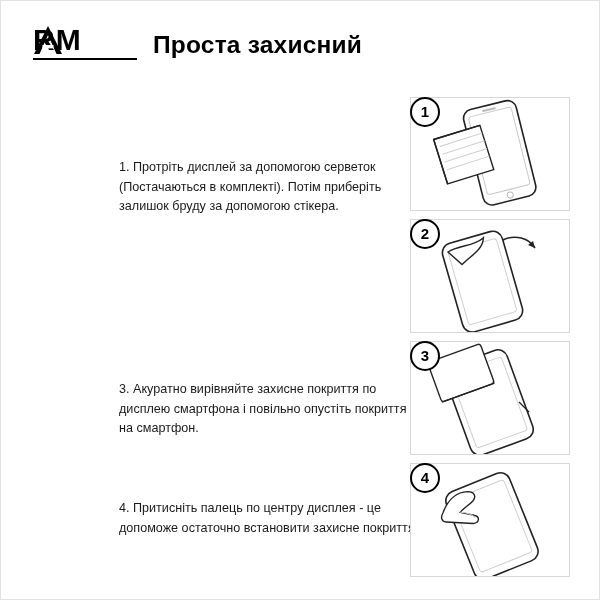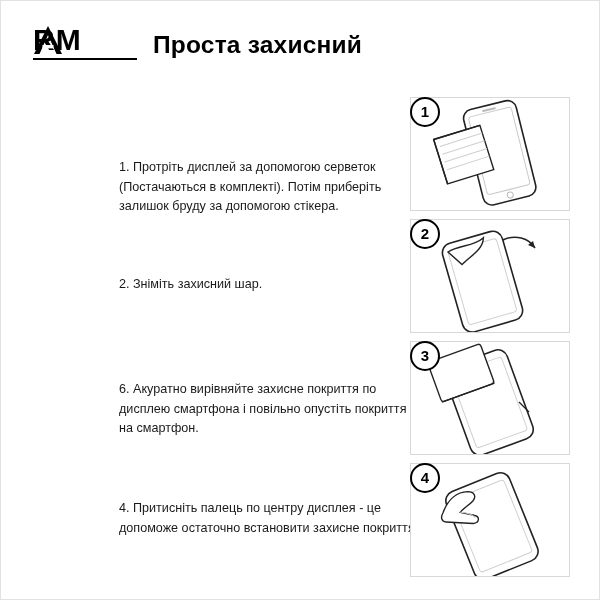--- a/index.html
+++ b/index.html
@@ -139,22 +139,21 @@
       <polygon points="15,1 29,29 23.5,29 15,10 6.5,29 1,29" fill="#000"></polygon>
       <rect x="9.5" y="20" width="11" height="3.4" fill="#fff"></rect>
     </svg>
     <span class="logo-brand">RM</span>
     <div class="logo-rule"></div>
   </div>
 
   <div class="title">Проста захисний</div>
 
   <div class="step step-1">1. Протріть дисплей за допомогою серветок (Постачаються в комплекті). Потім приберіть залишок бруду за допомогою стікера.</div>
-  <div class="step step-2">2. Зніміть захисний шар.</div>
-  <div class="step step-3">6. Акуратно вирівняйте захисне покриття по дисплею смартфона і повільно опустіть покриття на смартфон.</div>
+  <div class="step step-3">3. Акуратно вирівняйте захисне покриття по дисплею смартфона і повільно опустіть покриття на смартфон.</div>
   <div class="step step-4">4. Притисніть палець по центру дисплея - це допоможе остаточно встановити захисне покриття.</div>
 
   <div class="card card-1">
     <svg width="158" height="112" viewBox="0 0 158 112">
       <g transform="rotate(-14 88 56)">
         <rect x="62" y="6" width="54" height="98" rx="9" ry="9" fill="#fff" stroke="#222" stroke-width="1.6"></rect>
         <rect x="67" y="13" width="44" height="80" rx="3" ry="3" fill="#fff" stroke="#c9c9c9" stroke-width="1"></rect>
         <rect x="82" y="9.5" width="14" height="2" rx="1" fill="#bbb"></rect>
         <circle cx="89" cy="98.5" r="3" fill="none" stroke="#bbb" stroke-width="1"></circle>
       </g>

